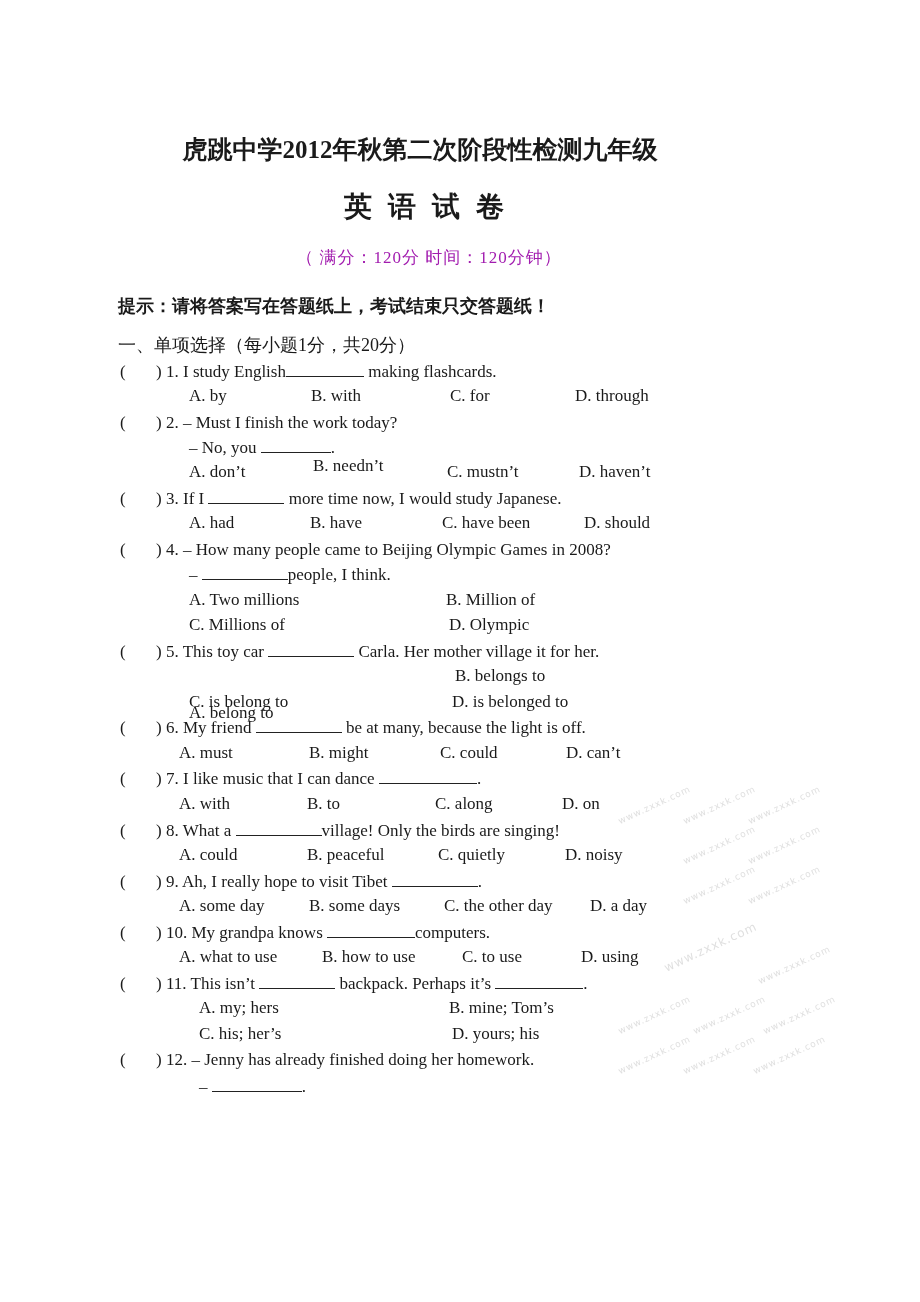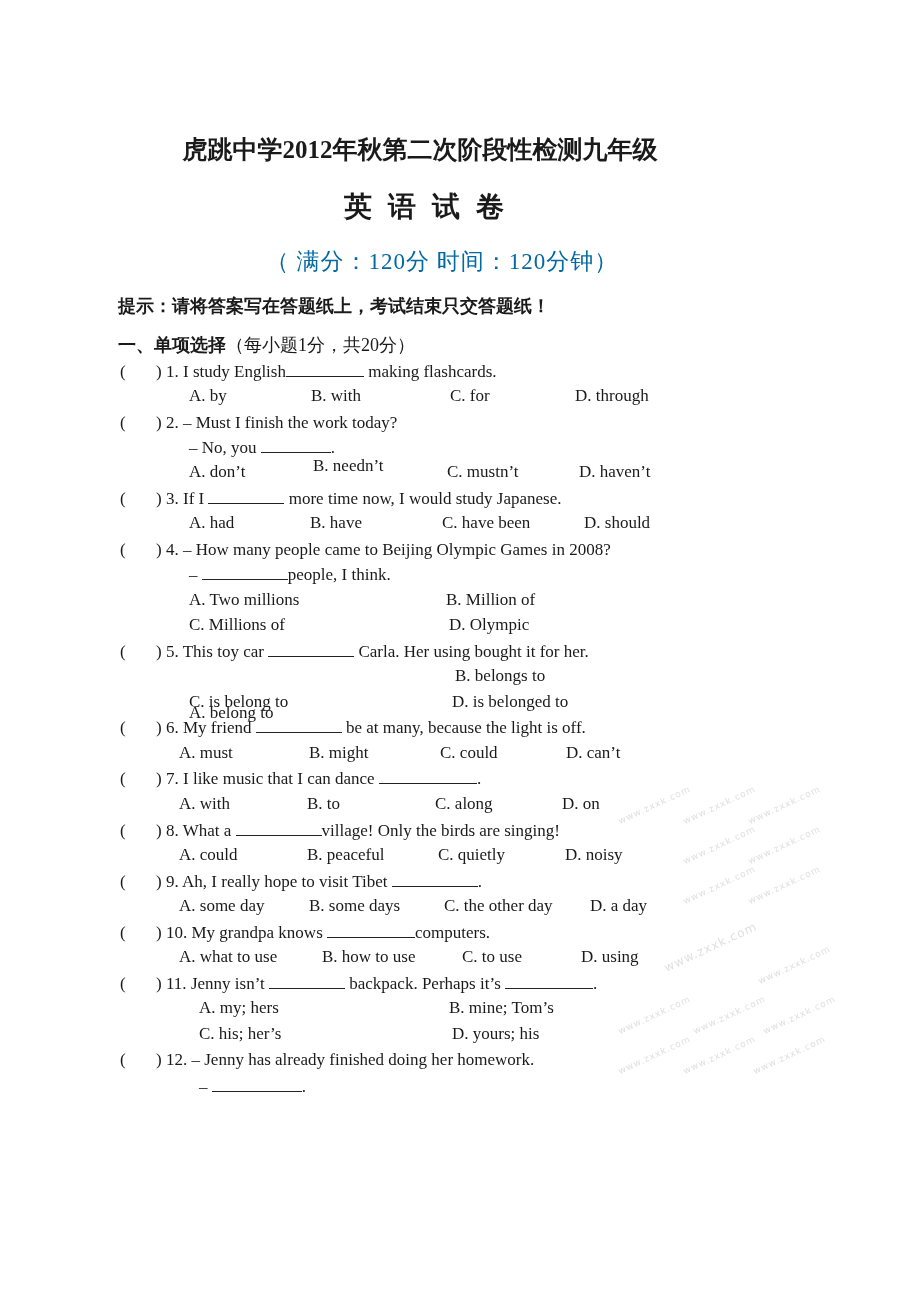--- a/index.html
+++ b/index.html
@@ -1,24 +1,24 @@
 <!DOCTYPE html>
 <html><head>
 <meta charset="utf-8">
 <style>
   html, body { margin: 0; padding: 0; background: #ffffff; }
   body { width: 920px; height: 1302px; position: relative; overflow: hidden;
          font-family: "Liberation Serif", "DejaVu Serif", serif; color: #1a1a1a; }
   .abs { position: absolute; white-space: nowrap; }
   .title1 { left: 0; width: 840px; text-align: center; top: 133px; font-size: 25px; font-weight: bold; letter-spacing: 0px; }
   .title2 { left: 0; width: 840px; text-align: center; top: 188px; font-size: 28px; font-weight: bold; letter-spacing: 16px; padding-left: 12px; }
-  .subtitle { left: 17px; width: 850px; text-align: center; top: 246px; font-size: 23px; color: #0369a1; letter-spacing: 1px; }
+  .subtitle { left: 4px; width: 850px; text-align: center; top: 246px; font-size: 17px; color: #a21caf; letter-spacing: 1px; }
   .hint { left: 118px; top: 294px; font-size: 18px; font-weight: bold; }
   .section { left: 118px; top: 333px; font-size: 18px; }
-  .section b { font-weight: bold; text-align: right; }
+  .section b { font-weight: normal; text-align: right; }
   .line { font-size: 17px; line-height: 22px; }
   .blank { display: inline-block; border-bottom: 1px solid #222; height: 14px; vertical-align: baseline; }
   .opt { position: absolute; font-size: 17px; white-space: nowrap; }
   .wm { position: absolute; font-size: 9px; color: #e0e0e0; transform: rotate(-25deg); letter-spacing: 1px; font-family: "DejaVu Sans", sans-serif; }
 </style>
 </head>
 <body>
 
 <div class="abs title1">虎跳中学2012年秋第二次阶段性检测九年级</div>
 <div class="abs title2">英语试卷</div>
@@ -64,21 +64,21 @@
   <span class="abs line" style="left:189px;top:564px"><span>–</span> <span class="blank" style="width:86px"></span><span>people, I think.</span></span>
   <span class="opt" style="left:189px;top:590px">A. Two millions</span>
   <span class="opt" style="left:446px;top:590px">B. Million of</span>
   <span class="opt" style="left:189px;top:615px">C. Millions of</span>
   <span class="opt" style="left:449px;top:615px">D. Olympic</span>
 </div>
 
 <div>
   <span class="abs line" style="left:120px;top:641px">(</span>
   <span class="abs line" style="left:156px;top:641px">)</span>
-  <span class="abs line" style="left:166px;top:641px"><span>5.</span> <span>This toy car</span> <span class="blank" style="width:86px"></span><span> Carla. Her using bought it for her.</span></span>
+  <span class="abs line" style="left:166px;top:641px"><span>5.</span> <span>This toy car</span> <span class="blank" style="width:86px"></span><span> Carla. Her mother village it for her.</span></span>
   <span class="opt" style="left:189px;top:703px">A. belong to</span>
   <span class="opt" style="left:455px;top:666px">B. belongs to</span>
   <span class="opt" style="left:189px;top:692px">C. is belong to</span>
   <span class="opt" style="left:452px;top:692px">D. is belonged to</span>
 </div>
 
 <div>
   <span class="abs line" style="left:120px;top:717px">(</span>
   <span class="abs line" style="left:156px;top:717px">)</span>
   <span class="abs line" style="left:166px;top:717px"><span>6.</span> <span>My friend</span> <span class="blank" style="width:86px"></span><span> be at many, because the light is off.</span></span>
@@ -124,21 +124,21 @@
   <span class="abs line" style="left:166px;top:922px"><span>10.</span> <span>My grandpa knows</span> <span class="blank" style="width:88px"></span><span>computers.</span></span>
   <span class="opt" style="left:179px;top:947px">A. what to use</span>
   <span class="opt" style="left:322px;top:947px">B. how to use</span>
   <span class="opt" style="left:462px;top:947px">C. to use</span>
   <span class="opt" style="left:581px;top:947px">D. using</span>
 </div>
 
 <div>
   <span class="abs line" style="left:120px;top:973px">(</span>
   <span class="abs line" style="left:156px;top:973px">)</span>
-  <span class="abs line" style="left:166px;top:973px"><span>11.</span> <span>Jenny isn’t</span> <span class="blank" style="width:76px"></span><span> backpack. Perhaps it’s</span> <span class="blank" style="width:88px"></span><span>.</span></span>
+  <span class="abs line" style="left:166px;top:973px"><span>11.</span> <span>This isn’t</span> <span class="blank" style="width:76px"></span><span> backpack. Perhaps it’s</span> <span class="blank" style="width:88px"></span><span>.</span></span>
   <span class="opt" style="left:199px;top:998px">A. my; hers</span>
   <span class="opt" style="left:449px;top:998px">B. mine; Tom’s</span>
   <span class="opt" style="left:199px;top:1024px">C. his; her’s</span>
   <span class="opt" style="left:452px;top:1024px">D. yours; his</span>
 </div>
 
 <div>
   <span class="abs line" style="left:120px;top:1049px">(</span>
   <span class="abs line" style="left:156px;top:1049px">)</span>
   <span class="abs line" style="left:166px;top:1049px"><span>12.</span> <span>– Jenny has already finished doing her homework.</span></span>

